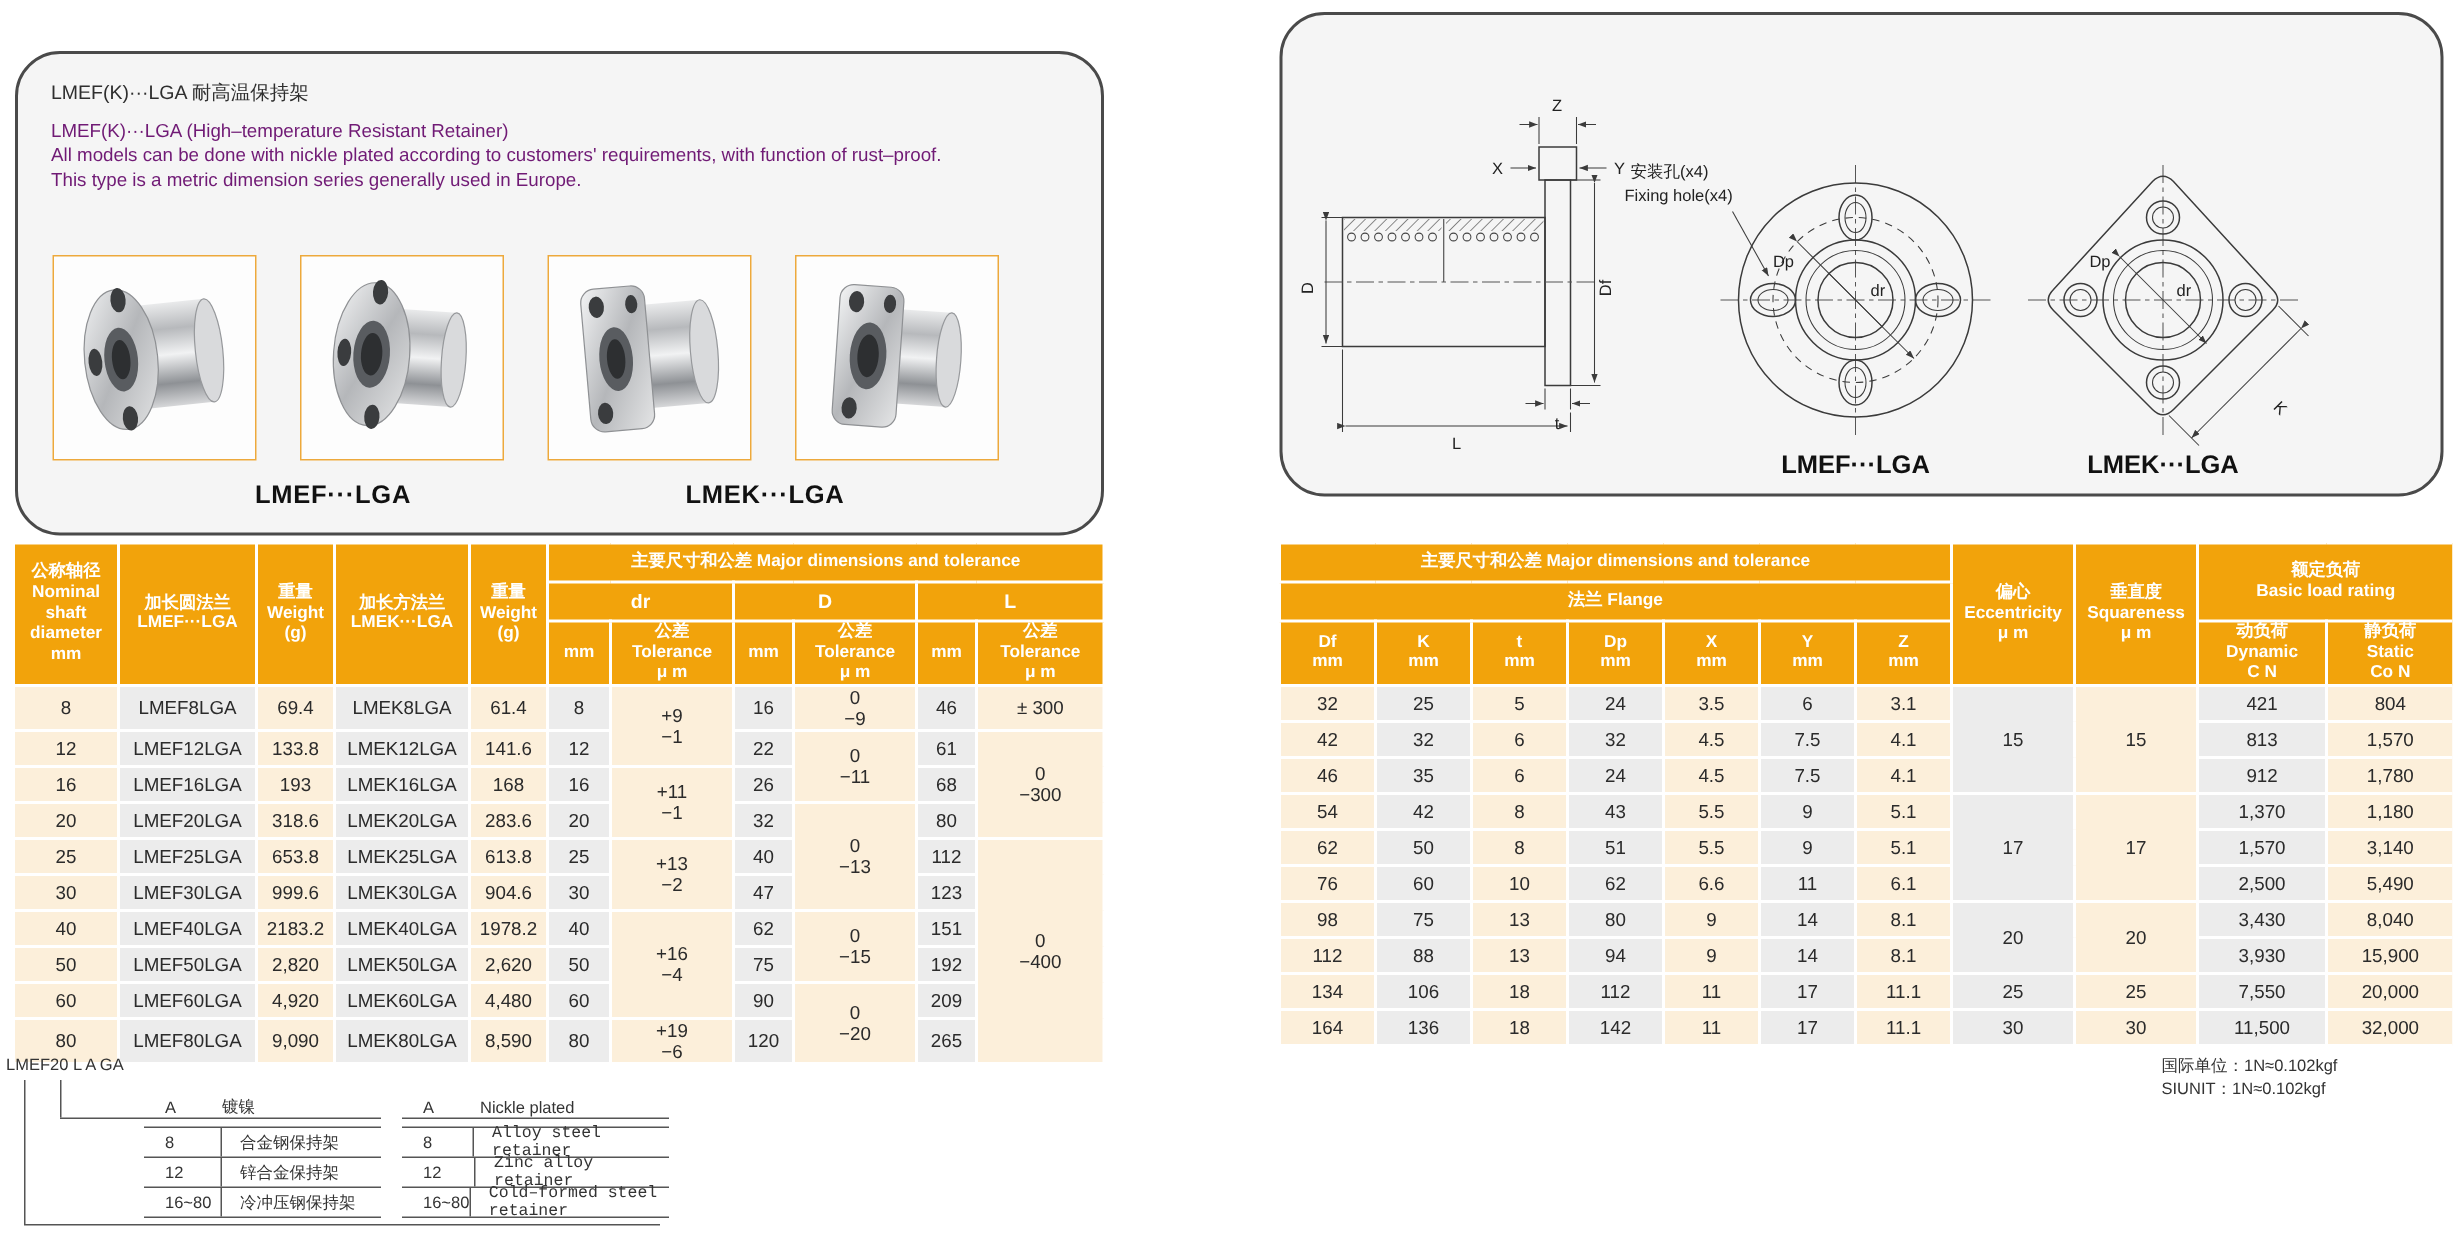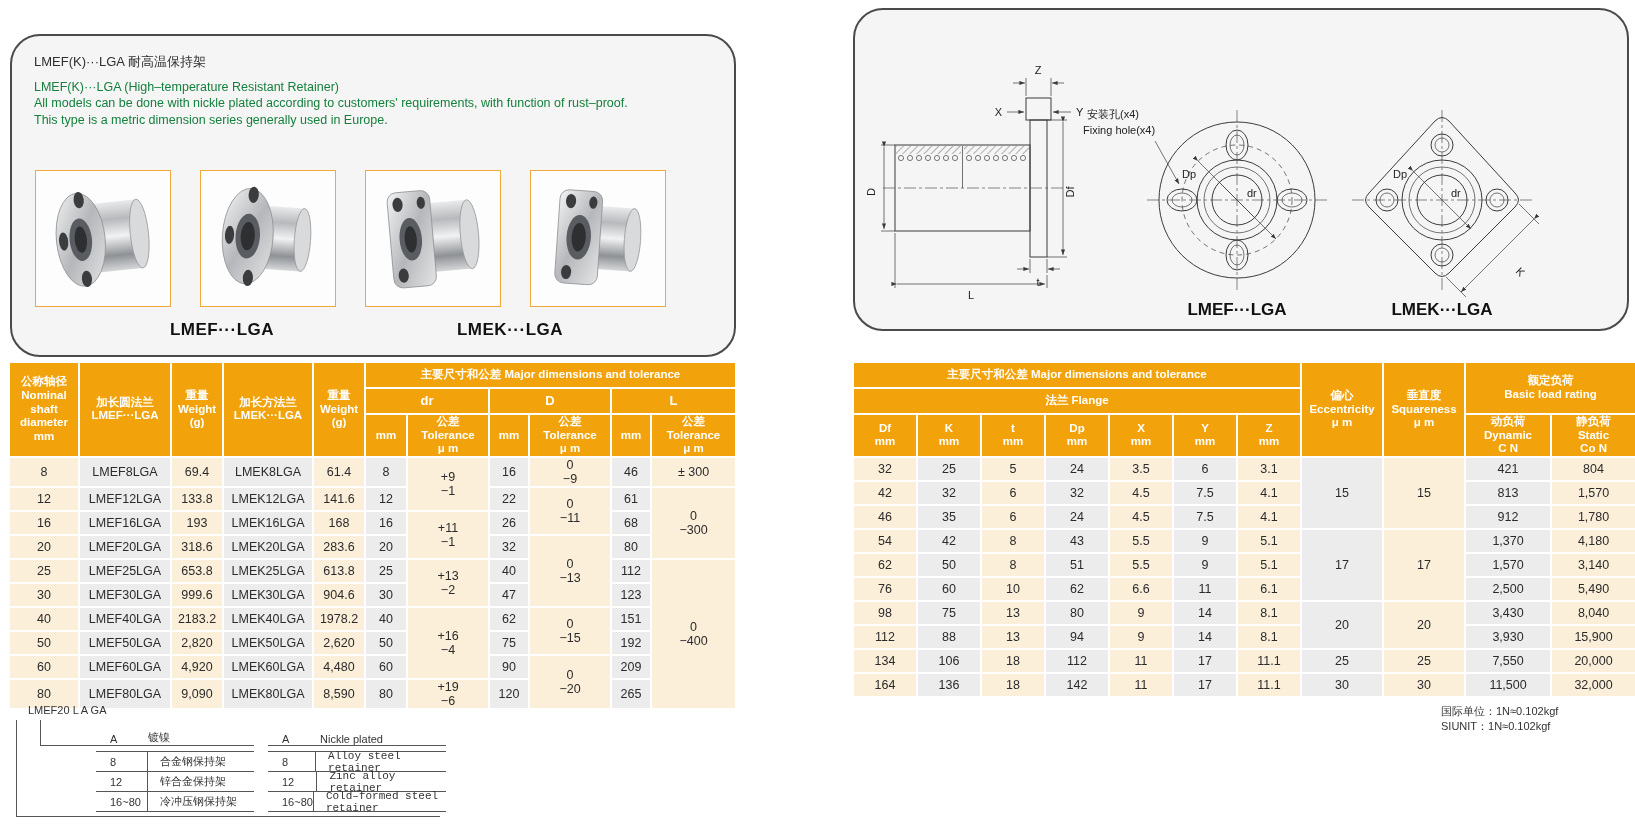--- a/index.html
+++ b/index.html
@@ -6,21 +6,21 @@
   .page{position:relative;width:1635px;height:826px;background:#ffffff;overflow:hidden;
         font-family:"Liberation Sans","DejaVu Sans",sans-serif;color:#2b2b2b;}
 
   
   .rbox{position:absolute;background:#f5f5f5;border:2px solid #4a4a4a;border-radius:30px;}
   .box-intro{left:10px;top:8px;width:722px;height:319px;margin-top:26px;}
   .box-draw{left:853px;top:8px;width:772px;height:319px;}
 
   .intro-text{position:absolute;left:22px;top:18px;line-height:16.5px;}
   .intro-text .cnl{font-size:13px;color:#2e2e2e;}
-  .intro-text .enl{font-size:12.5px;color:#15803d;}
+  .intro-text .enl{font-size:12.5px;color:#701a75;}
   .blockgap{height:8px;}
 
   .photo-card{position:absolute;top:134px;width:134px;height:135px;background:#fdfdfd;
               border:1px solid #eda93c;}
   .photo-card svg{display:block;}
   .photo-label{position:absolute;top:284px;font-size:17px;font-weight:bold;color:#111;
                text-align:center;letter-spacing:0.5px;}
 
   
   table.dtable{position:absolute;border-collapse:collapse;table-layout:fixed;}
@@ -32,21 +32,21 @@
       border:2px solid #fff;padding:0;white-space:pre-line;line-height:1.12;height:22px;}
   table.dtable td.cc{background:#FCEFDA;}
   table.dtable td.cg{background:#ECECEC;}
   tr.hr1{height:26px;} tr.hr2{height:26px;} tr.hr3{height:42px;}
 
   
   .notes{position:absolute;left:1441px;top:704px;font-size:11px;line-height:15px;color:#333;}
 
   
   .model{position:absolute;left:4px;top:704px;width:450px;height:120px;font-size:11px;color:#333;}
-  .model .code{position:absolute;left:0;top:0;margin-left:24px;}
+  .model .code{position:absolute;left:0;top:0;}
   .cline{position:absolute;background:#555;}
   .prow{position:absolute;height:14px;border-bottom:1px solid #555;display:flex;align-items:flex-end;}
   .prow .k{width:52px;padding-left:14px;box-sizing:border-box;}
   .mtable{position:absolute;}
   .mtable .mr{display:flex;height:19px;border-top:1px solid #555;align-items:center;}
   .mtable .mr:last-child{border-bottom:1px solid #555;}
   .mtable .k{width:52px;padding-left:14px;box-sizing:border-box;border-right:1px solid #555;
              height:100%;display:flex;align-items:center;}
   .mtable .v{padding-left:12px;font-family:Liberation Mono, monospace;}
 
@@ -541,21 +541,21 @@
           <td class="cc">54</td>
           <td class="cg">42</td>
           <td class="cc">8</td>
           <td class="cg">43</td>
           <td class="cc">5.5</td>
           <td class="cg">9</td>
           <td class="cc">5.1</td>
           <td class="cg" rowspan="3">17</td>
           <td class="cc" rowspan="3">17</td>
           <td class="cg">1,370</td>
-          <td class="cc">4,180</td>
+          <td class="cc">1,180</td>
         </tr>
         <tr>
           <td class="cc">62</td>
           <td class="cg">50</td>
           <td class="cc">8</td>
           <td class="cg">51</td>
           <td class="cc">5.5</td>
           <td class="cg">9</td>
           <td class="cc">5.1</td>
           <td class="cg">1,570</td>

